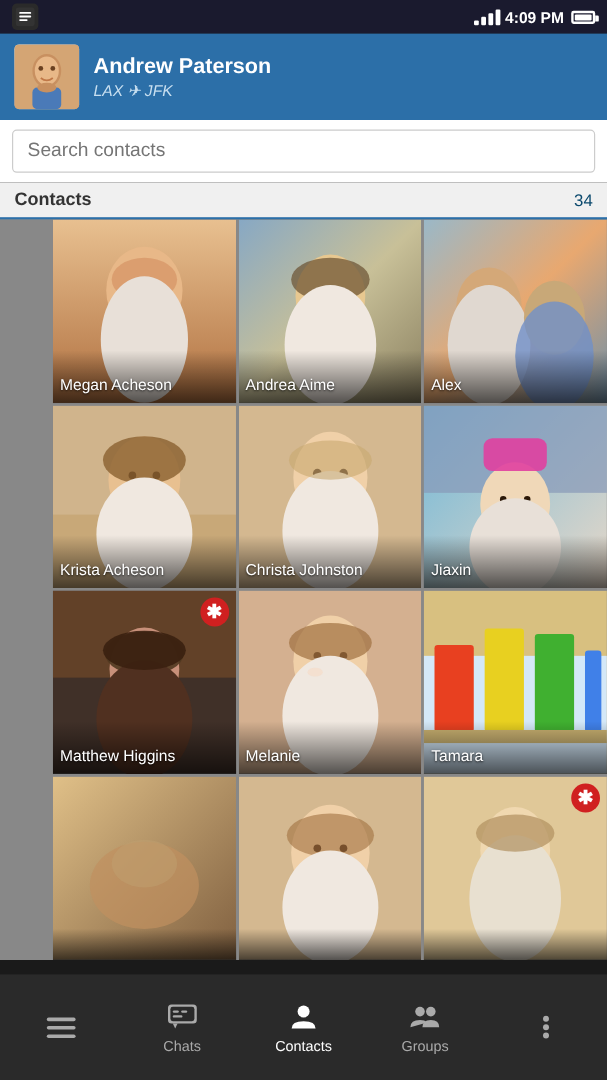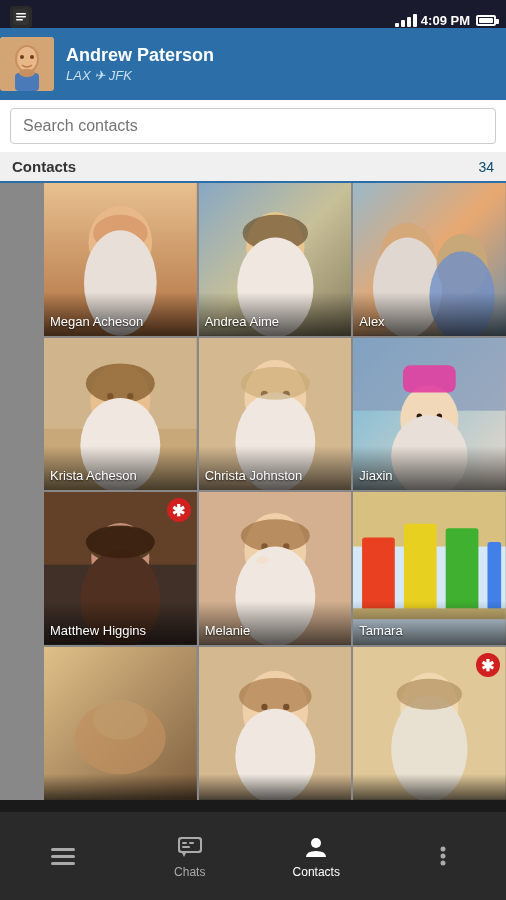--- a/index.html
+++ b/index.html
@@ -10,21 +10,21 @@
       font-family: 'Arial', sans-serif;
       overflow: hidden;
       position: relative;
     }
 
     
     .status-bar {
       background: #1a1a2e;
       height: 28px;
       display: flex;
-      align-items: flex-end;
+      align-items: center;
       justify-content: space-between;
       padding: 0 10px;
       color: white;
       font-size: 13px;
     }
     .status-left { display: flex; align-items: center; gap: 4px; }
     .status-right { display: flex; align-items: center; gap: 4px; font-weight: bold; }
     .app-icon-small {
       width: 22px; height: 22px;
       background: #2a2a2a;
@@ -32,21 +32,21 @@
       display: flex; align-items: center; justify-content: center;
       color: white; font-size: 10px;
     }
 
     
     .header {
       background: #2c6fa8;
       height: 72px;
       display: flex;
       align-items: center;
-      padding: 0 0;
+      padding: 0 12px;
       gap: 12px;
     }
     .avatar-header {
       width: 54px; height: 54px;
       border-radius: 4px;
       background: #ccc;
       overflow: hidden;
       flex-shrink: 0;
     }
     
@@ -454,20 +454,31 @@
   <div class="nav-item active">
     <div class="nav-icon">
       <svg width="28" height="28" viewBox="0 0 28 28">
         <circle cx="14" cy="10" r="5" fill="white"></circle>
         <path d="M4 24 Q4 18 14 18 Q24 18 24 24" fill="white"></path>
       </svg>
     </div>
     <span class="nav-label">Contacts</span>
   </div>
 
+  <div class="nav-item">
+    <div class="nav-icon">
+      <svg width="28" height="28" viewBox="0 0 28 28">
+        <circle cx="10" cy="10" r="4" fill="#aaa"></circle>
+        <circle cx="19" cy="10" r="4" fill="#aaa"></circle>
+        <path d="M2 23 Q2 17 10 17 Q14 17 16 19" fill="#aaa" stroke="none"></path>
+        <path d="M12 23 Q12 17 19 17 Q26 17 26 23" fill="#aaa" stroke="none"></path>
+      </svg>
+    </div>
+    <span class="nav-label">Groups</span>
+  </div>
 
   <div class="nav-item">
     <div class="nav-icon">
       <svg width="28" height="28" viewBox="0 0 28 28">
         <circle cx="14" cy="7" r="2.5" fill="#aaa"></circle>
         <circle cx="14" cy="14" r="2.5" fill="#aaa"></circle>
         <circle cx="14" cy="21" r="2.5" fill="#aaa"></circle>
       </svg>
     </div>
   </div>

